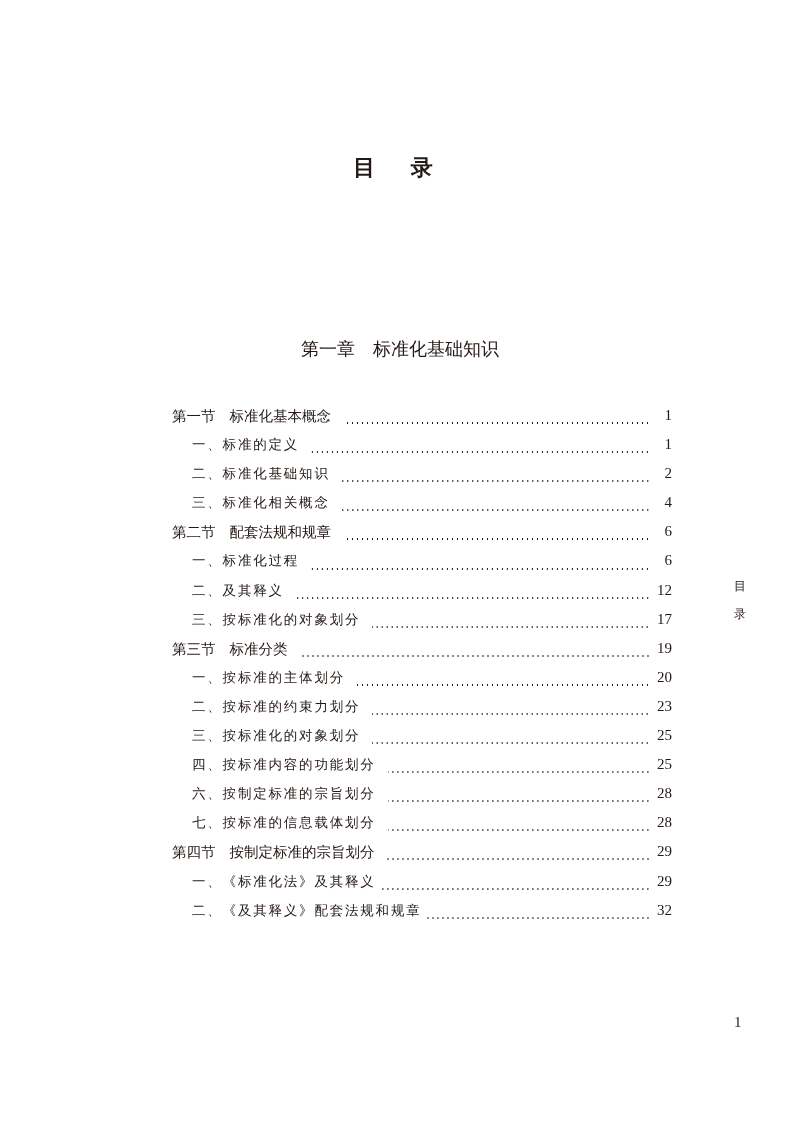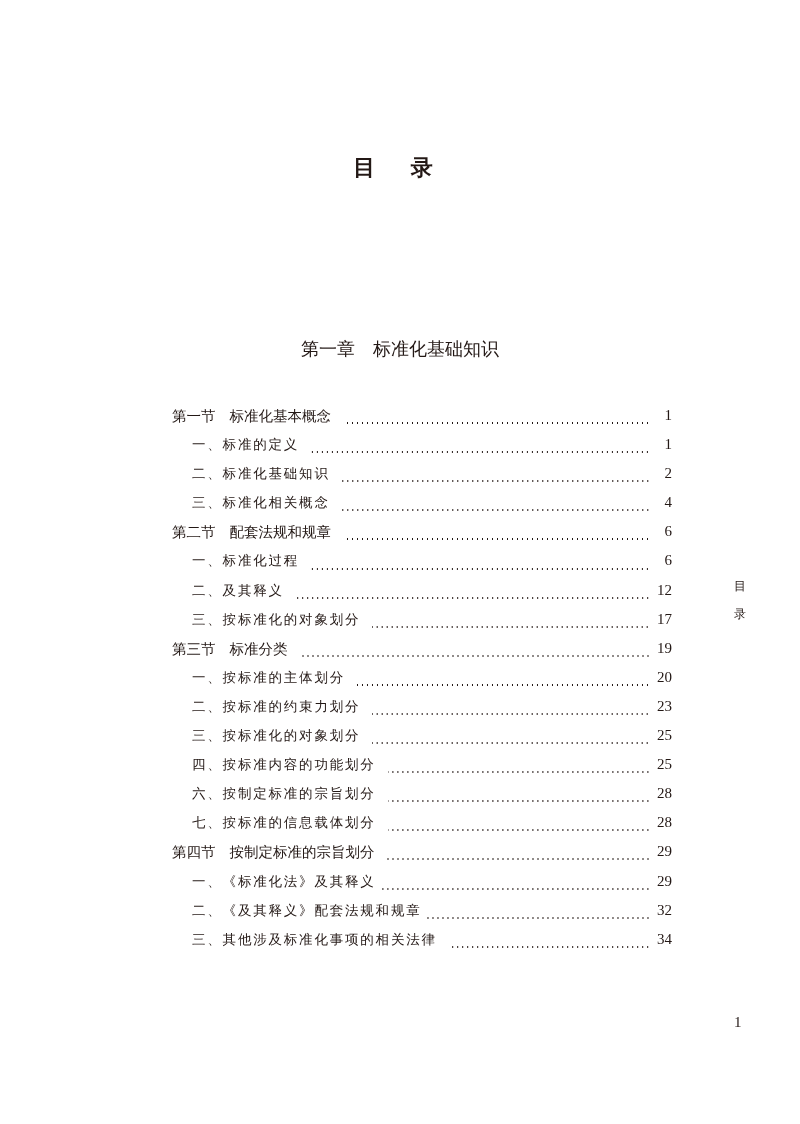--- a/index.html
+++ b/index.html
@@ -187,25 +187,20 @@
   <div class="toc-row sub tight">
     <span class="label"><span>一、</span><span>《标准化法》及其释义</span></span>
     <span class="dots"></span>
     <span class="page">29</span>
   </div>
   <div class="toc-row sub tight">
     <span class="label"><span>二、</span><span>《及其释义》配套法规和规章</span></span>
     <span class="dots"></span>
     <span class="page">32</span>
   </div>
-  <div class="toc-row sub">
-    <span class="label"><span>三、</span><span>其他涉及标准化事项的相关法律</span></span>
-    <span class="dots"></span>
-    <span class="page">34</span>
-  </div>
 </div>
 
 <div class="side-tab">
   <div>目</div>
   <div>录</div>
 </div>
 
 <div class="page-number">1</div>
 
 </body></html>

